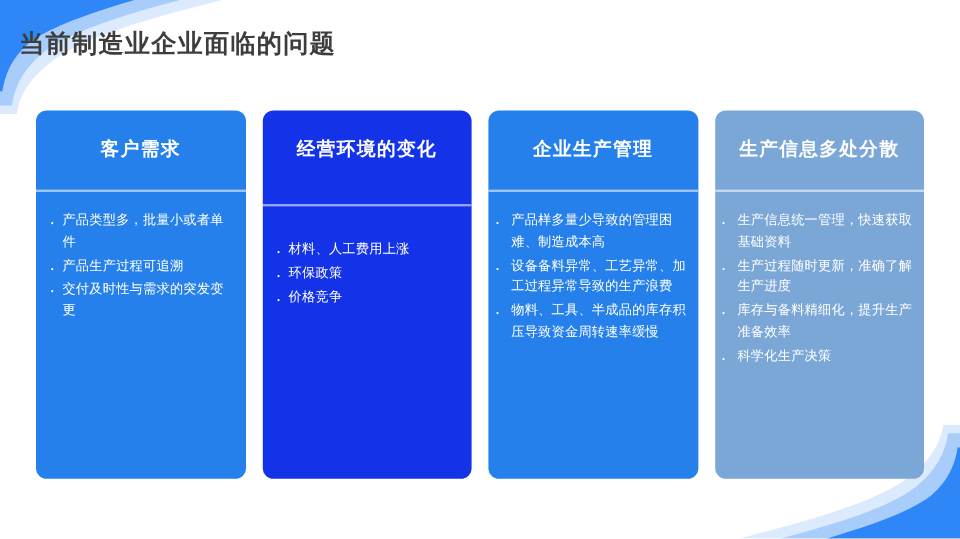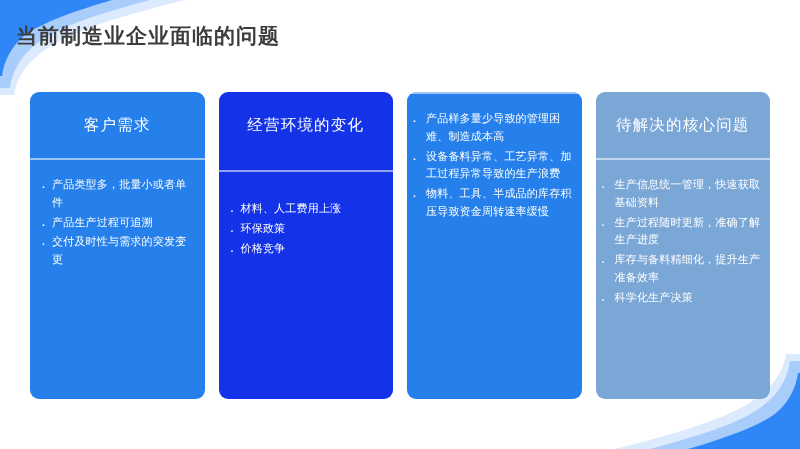--- a/index.html
+++ b/index.html
@@ -63,21 +63,21 @@
   .card-head {
     height: 66px;
     flex: 0 0 66px;
     display: flex;
     align-items: center;
     justify-content: center;
   }
 
   .card-title {
     font-size: 15.5px;
-    font-weight: 400;
+    font-weight: 700;
     color: #ffffff;
     letter-spacing: 1.2px;
     line-height: 1.2;
   }
 
   .card-divider {
     height: 2px;
     flex: 0 0 2px;
     width: 100%;
     background: rgba(255,255,255,0.55);
@@ -164,33 +164,36 @@
       <div class="card-body">
         <ul class="bullets">
           <li>材料、人工费用上涨</li>
           <li>环保政策</li>
           <li>价格竞争</li>
         </ul>
       </div>
     </div>
 
     <div class="card indent-wide" style="background:#2680eb;">
+      <div class="card-head">
+        <div class="card-title">企业生产管理</div>
+      </div>
       <div class="card-divider"></div>
       <div class="card-body">
         <ul class="bullets">
           <li>产品样多量少导致的管理困难、制造成本高</li>
           <li>设备备料异常、工艺异常、加工过程异常导致的生产浪费</li>
           <li>物料、工具、半成品的库存积压导致资金周转速率缓慢</li>
         </ul>
       </div>
     </div>
 
     <div class="card indent-wide" style="background:#7ba7d7;">
       <div class="card-head">
-        <div class="card-title">待解决的核心问题</div>
+        <div class="card-title">生产信息多处分散</div>
       </div>
       <div class="card-divider"></div>
       <div class="card-body">
         <ul class="bullets">
           <li>生产信息统一管理，快速获取基础资料</li>
           <li>生产过程随时更新，准确了解生产进度</li>
           <li>库存与备料精细化，提升生产准备效率</li>
           <li>科学化生产决策</li>
         </ul>
       </div>

